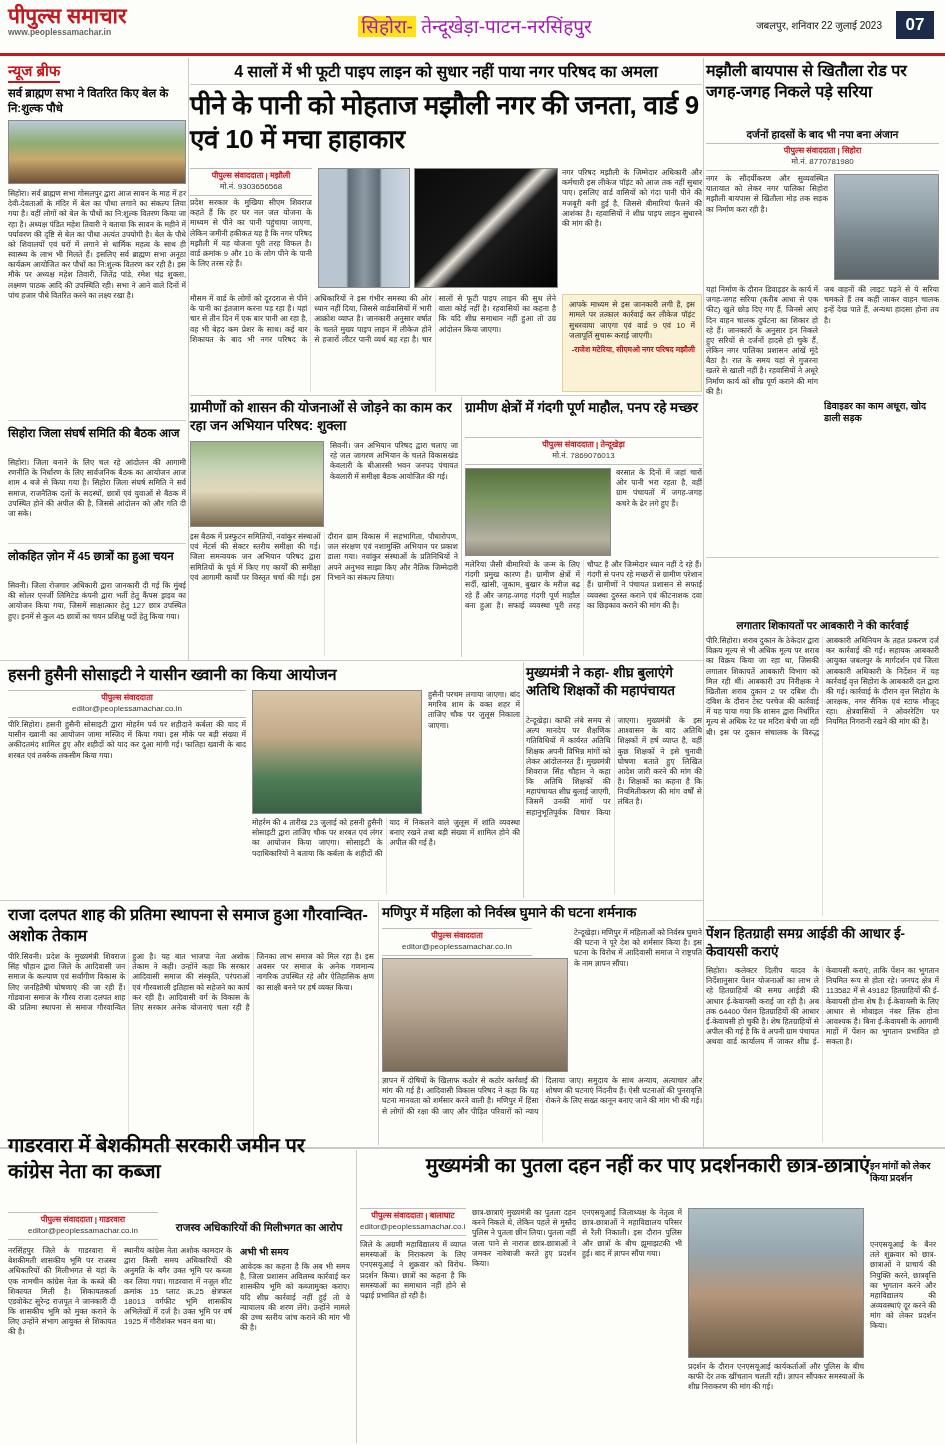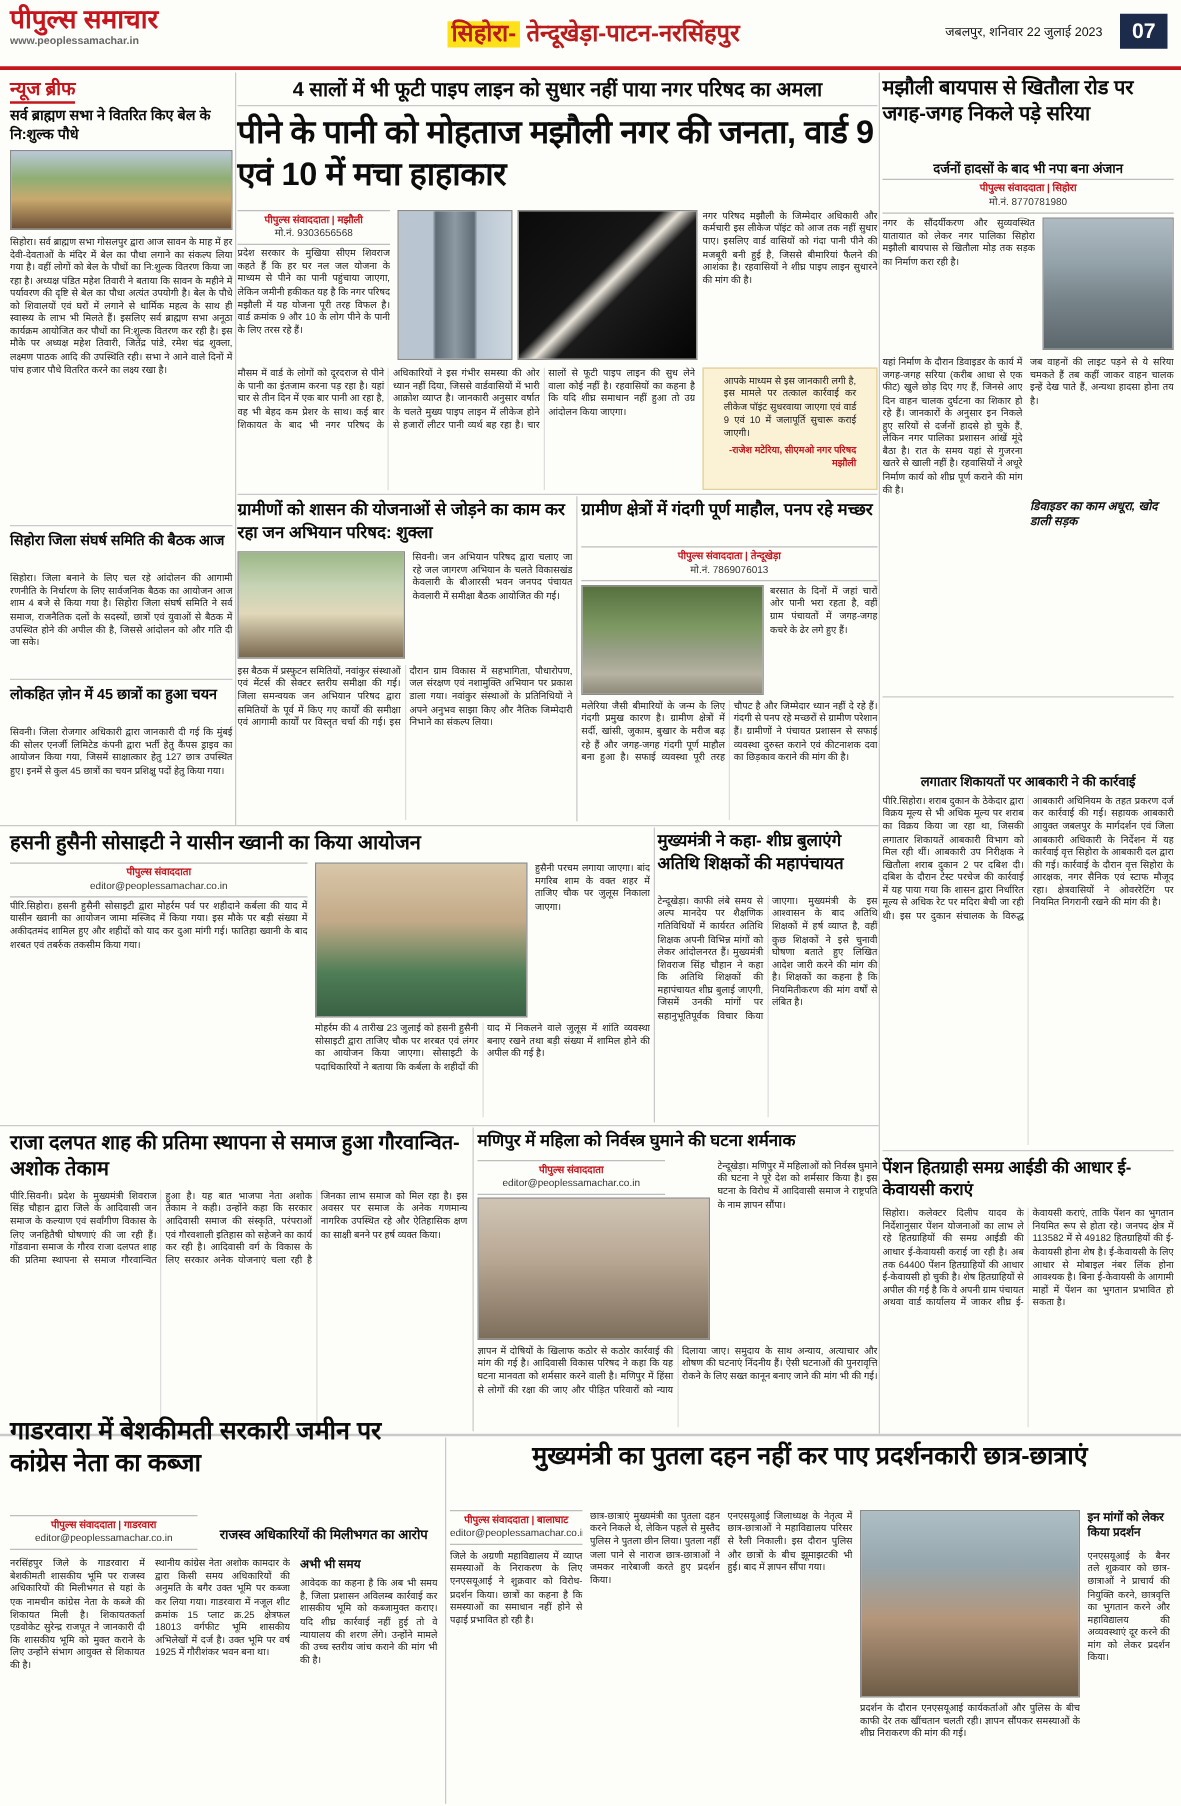--- a/index.html
+++ b/index.html
@@ -20,26 +20,26 @@
   .c3 { column-count:3; column-gap:7px; column-rule:1px solid #ddd; }
   .byline { text-align:center; font-size:8px; line-height:1.35; border-top:1px solid #bdbdbd; border-bottom:1px solid #bdbdbd; padding:2px 0; overflow:hidden; }
   .byline .who { color:#c4161c; font-weight:700; display:block; }
   .byline .loc { color:#333; display:block; }
   .photo { border:1px solid #8a8a8a; overflow:hidden; }
   .vr { position:absolute; width:1px; background:#c9c9c9; }
   .hrule { position:absolute; height:1px; background:#c9c9c9; }
   .brief-title { font-size:15px; font-weight:800; color:#c4161c; border-bottom:2px solid #c4161c; display:inline-block; padding-bottom:1px; }
   .masthead-name { font-size:21px; font-weight:800; color:#c4161c; line-height:1.05; }
   .masthead-web { font-size:8.5px; color:#666;font-weight:bold; }
-  .edition { font-size:19px; font-weight:700; color:#b91c1c; text-align:center; white-space:nowrap; }
+  .edition { font-size:19px; font-weight:400; color:#a21caf; text-align:center; white-space:nowrap; }
   .edition .hl { background:#ffe11a; padding:0 3px; }
   .dateline { font-size:10px; color:#111; text-align:right; }
   .pagebox { background:#1d2b4a; color:#fff; font-size:17px; font-weight:800; text-align:center; line-height:28px; }
   .header-rule { position:absolute; left:0; top:53px; width:945px; height:3px; background:#c4161c; }
-  .quotebox { background:#fbf2d6; border:1px solid #e2d096; padding:5px 16px; font-size:7.6px; line-height:1.38; color:#222; text-align:justify; overflow:hidden; }
+  .quotebox { background:#fbf2d6; border:1px solid #e2d096; padding:5px 6px; font-size:7.6px; line-height:1.38; color:#222; text-align:justify; overflow:hidden; }
   .quotebox .attr { display:block; margin-top:3px; color:#c4161c; font-weight:700; text-align:right; }
   
   .ph-brief   { background:linear-gradient(180deg,#b9c9d8 0%,#8fae74 35%,#c9a96d 62%,#6e5136 100%); }
   .ph-tank    { background:linear-gradient(90deg,#b9c6d2 0%,#b9c6d2 30%,#5f6b75 33%,#8d99a3 50%,#5f6b75 67%,#b9c6d2 70%,#cdd7e0 100%); }
   .ph-pipe    { background:linear-gradient(135deg,#0b0b0b 0%,#161616 44%,#e9e5da 50%,#1b1b1b 57%,#040404 100%); }
   .ph-road    { background:linear-gradient(180deg,#aebbc2 0%,#93a1a8 35%,#79868c 60%,#5c676c 100%); }
   .ph-group   { background:linear-gradient(180deg,#9cb787 0%,#c6d4b5 32%,#e1d8ba 58%,#79694e 100%); }
   .ph-garbage { background:linear-gradient(180deg,#56713f 0%,#7d9861 38%,#9aa089 62%,#b6b2a1 82%,#8d8877 100%); }
   .ph-mosque  { background:linear-gradient(180deg,#d9c7a9 0%,#c2a987 38%,#4e7d56 72%,#3a6144 100%); }
   .ph-manipur { background:linear-gradient(180deg,#d0c5b5 0%,#b9a894 42%,#7d6e5b 100%); }
@@ -136,21 +136,21 @@
   <div class="abs h-lg" style="left:706px; top:60px; width:233px;">मझौली बायपास से खितौला रोड पर जगह-जगह निकले पड़े सरिया</div>
   <div class="abs subhead" style="left:706px; top:127px; width:233px;">दर्जनों हादसों के बाद भी नपा बना अंजान</div>
   <div class="abs byline" style="left:706px; top:143px; width:233px;">
     <span class="who">पीपुल्स संवाददाता | सिहोरा</span>
     <span class="loc">मो.नं. 8770781980</span>
   </div>
   <div class="abs bt" style="left:706px; top:174px; width:122px; height:106px;">नगर के सौंदर्यीकरण और सुव्यवस्थित यातायात को लेकर नगर पालिका सिहोरा मझौली बायपास से खितौला मोड़ तक सड़क का निर्माण करा रही है।</div>
   <div class="abs photo ph-road" style="left:834px; top:174px; width:105px; height:106px;"></div>
   <div class="abs bt" style="left:706px; top:285px; width:112px; height:268px;">यहां निर्माण के दौरान डिवाइडर के कार्य में जगह-जगह सरिया (करीब आधा से एक फीट) खुले छोड़ दिए गए हैं, जिनसे आए दिन वाहन चालक दुर्घटना का शिकार हो रहे हैं। जानकारों के अनुसार इन निकले हुए सरियों से दर्जनों हादसे हो चुके हैं, लेकिन नगर पालिका प्रशासन आंखें मूंदे बैठा है। रात के समय यहां से गुजरना खतरे से खाली नहीं है। रहवासियों ने अधूरे निर्माण कार्य को शीघ्र पूर्ण कराने की मांग की है।</div>
   <div class="abs bt" style="left:824px; top:285px; width:115px; height:112px;">जब वाहनों की लाइट पड़ने से ये सरिया चमकते हैं तब कहीं जाकर वाहन चालक इन्हें देख पाते हैं, अन्यथा हादसा होना तय है।</div>
-  <div class="abs crosshead" style="left:824px; top:400px; width:115px;font-style:italic;">डिवाइडर का काम अधूरा, खोद डाली सड़क</div>
+  <div class="abs crosshead" style="left:824px; top:400px; width:115px;">डिवाइडर का काम अधूरा, खोद डाली सड़क</div>
 
   <div class="hrule" style="left:706px; top:557px; width:233px;"></div>
   <div class="abs subhead" style="left:706px; top:618px; width:233px;">लगातार शिकायतों पर आबकारी ने की कार्रवाई</div>
   <div class="abs bt c2" style="left:706px; top:636px; width:233px; height:280px;">पीरि.सिहोरा। शराब दुकान के ठेकेदार द्वारा विक्रय मूल्य से भी अधिक मूल्य पर शराब का विक्रय किया जा रहा था, जिसकी लगातार शिकायतें आबकारी विभाग को मिल रही थीं। आबकारी उप निरीक्षक ने खितौला शराब दुकान 2 पर दबिश दी। दबिश के दौरान टेस्ट परचेज की कार्रवाई में यह पाया गया कि शासन द्वारा निर्धारित मूल्य से अधिक रेट पर मदिरा बेची जा रही थी। इस पर दुकान संचालक के विरुद्ध आबकारी अधिनियम के तहत प्रकरण दर्ज कर कार्रवाई की गई। सहायक आबकारी आयुक्त जबलपुर के मार्गदर्शन एवं जिला आबकारी अधिकारी के निर्देशन में यह कार्रवाई वृत्त सिहोरा के आबकारी दल द्वारा की गई। कार्रवाई के दौरान वृत्त सिहोरा के आरक्षक, नगर सैनिक एवं स्टाफ मौजूद रहा। क्षेत्रवासियों ने ओवररेटिंग पर नियमित निगरानी रखने की मांग की है।</div>
 
   <div class="hrule" style="left:706px; top:920px; width:233px;"></div>
   <div class="abs h-md" style="left:706px; top:925px; width:233px;">पेंशन हितग्राही समग्र आईडी की आधार ई-केवायसी कराएं</div>
   <div class="abs bt c2" style="left:706px; top:966px; width:233px; height:176px;">सिहोरा। कलेक्टर दिलीप यादव के निर्देशानुसार पेंशन योजनाओं का लाभ ले रहे हितग्राहियों की समग्र आईडी की आधार ई-केवायसी कराई जा रही है। अब तक 64400 पेंशन हितग्राहियों की आधार ई-केवायसी हो चुकी है। शेष हितग्राहियों से अपील की गई है कि वे अपनी ग्राम पंचायत अथवा वार्ड कार्यालय में जाकर शीघ्र ई-केवायसी कराएं, ताकि पेंशन का भुगतान नियमित रूप से होता रहे। जनपद क्षेत्र में 113582 में से 49182 हितग्राहियों की ई-केवायसी होना शेष है। ई-केवायसी के लिए आधार से मोबाइल नंबर लिंक होना आवश्यक है। बिना ई-केवायसी के आगामी माहों में पेंशन का भुगतान प्रभावित हो सकता है।</div>
 
   <div class="hrule" style="left:0px; top:1147px; width:945px; height:2px;"></div>
@@ -168,21 +168,21 @@
   <div class="abs h-big" style="left:360px; top:1152px; width:576px; text-align:center;">मुख्यमंत्री का पुतला दहन नहीं कर पाए प्रदर्शनकारी छात्र-छात्राएं</div>
   <div class="abs byline" style="left:360px; top:1208px; width:106px;">
     <span class="who">पीपुल्स संवाददाता | बालाघाट</span>
     <span class="loc">editor@peoplessamachar.co.in</span>
   </div>
   <div class="abs bt" style="left:472px; top:1208px; width:104px; height:230px;">छात्र-छात्राएं मुख्यमंत्री का पुतला दहन करने निकले थे, लेकिन पहले से मुस्तैद पुलिस ने पुतला छीन लिया। पुतला नहीं जला पाने से नाराज छात्र-छात्राओं ने जमकर नारेबाजी करते हुए प्रदर्शन किया।</div>
   <div class="abs bt" style="left:360px; top:1240px; width:106px; height:198px;">जिले के अग्रणी महाविद्यालय में व्याप्त समस्याओं के निराकरण के लिए एनएसयूआई ने शुक्रवार को विरोध-प्रदर्शन किया। छात्रों का कहना है कि समस्याओं का समाधान नहीं होने से पढ़ाई प्रभावित हो रही है।</div>
   <div class="abs bt" style="left:582px; top:1208px; width:100px; height:230px;">एनएसयूआई जिलाध्यक्ष के नेतृत्व में छात्र-छात्राओं ने महाविद्यालय परिसर से रैली निकाली। इस दौरान पुलिस और छात्रों के बीच झूमाझटकी भी हुई। बाद में ज्ञापन सौंपा गया।</div>
   <div class="abs photo ph-protest" style="left:688px; top:1208px; width:176px; height:150px;"></div>
   <div class="abs bt" style="left:688px; top:1362px; width:176px; height:76px;">प्रदर्शन के दौरान एनएसयूआई कार्यकर्ताओं और पुलिस के बीच काफी देर तक खींचतान चलती रही। ज्ञापन सौंपकर समस्याओं के शीघ्र निराकरण की मांग की गई।</div>
-  <div class="abs crosshead" style="left:870px; top:1209px; width:66px;">इन मांगों को लेकर किया प्रदर्शन</div>
+  <div class="abs crosshead" style="left:870px; top:1160px; width:66px;font-family:Liberation Serif, serif;">इन मांगों को लेकर किया प्रदर्शन</div>
   <div class="abs bt" style="left:870px; top:1240px; width:66px; height:198px;">एनएसयूआई के बैनर तले शुक्रवार को छात्र-छात्राओं ने प्राचार्य की नियुक्ति करने, छात्रवृत्ति का भुगतान करने और महाविद्यालय की अव्यवस्थाएं दूर करने की मांग को लेकर प्रदर्शन किया।</div>
 
   <div class="vr" style="left:188px; top:58px; height:602px;"></div>
   <div class="vr" style="left:703px; top:58px; height:1089px;"></div>
   <div class="vr" style="left:461px; top:397px; height:260px;"></div>
   <div class="vr" style="left:523px; top:662px; height:236px;"></div>
   <div class="vr" style="left:378px; top:902px; height:243px;"></div>
   <div class="vr" style="left:356px; top:1150px; height:293px;"></div>
 
 </div>

